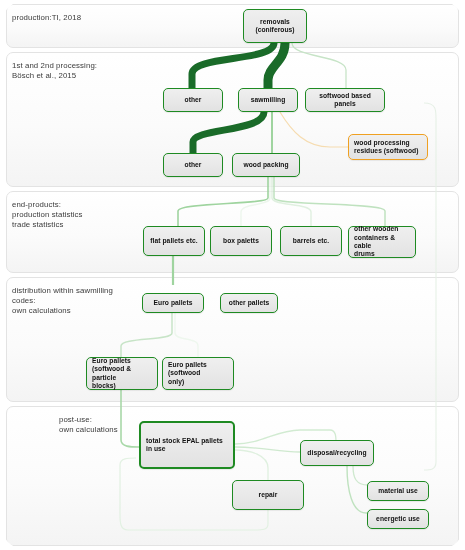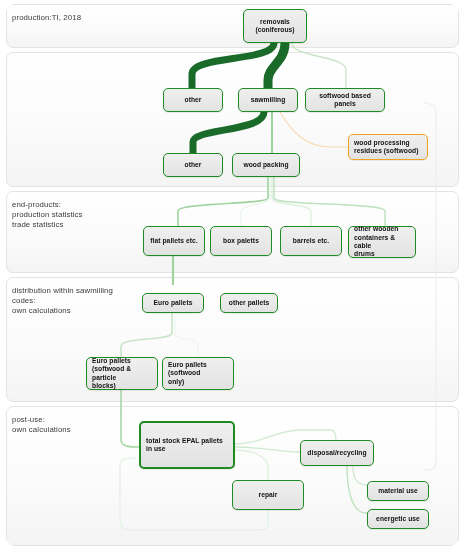--- a/index.html
+++ b/index.html
@@ -112,27 +112,29 @@
       <path d="M268,510 L268,524 C268,530 262,530 255,530 L128,530 C120,530 120,522 120,514 L120,465 C120,458 128,458 136,458" stroke="#e2f1e2" stroke-width="1.2"></path>
 
       <path d="M353,466 C353,478 356,485 368,485 L377,485" stroke="#cfe9cf" stroke-width="1.3"></path>
 
       <path d="M347,466 C347,490 352,513 366,513 L377,513" stroke="#bfe2bf" stroke-width="1.4"></path>
 
     </g>
   </svg>
 
   <div class="panel-label" style="top:13px;">production:TI, 2018</div>
+  <div class="panel-label" style="top: 61px; white-space: pre-line;">1st and 2nd processing:
+Bösch et al., 2015</div>
   <div class="panel-label" style="top: 200px; white-space: pre-line;">end-products:
 production statistics
 trade statistics</div>
   <div class="panel-label" style="top: 286px; white-space: pre-line;">distribution within sawmilling
 codes:
 own calculations</div>
-  <div class="panel-label" style="top: 415px; white-space: pre-line;">post-use:
+  <div class="panel-label" style="top: 415px; white-space: pre-line; margin-left: 47px;">post-use:
 own calculations</div>
 
   <div class="node center" style="left: 243px; top: 9px; width: 64px; height: 34px; white-space: pre-line;">removals
 (coniferous)</div>
 
   <div class="node center" style="left:163px;top:88px;width:60px;height:24px;">other</div>
 
   <div class="node center" style="left:238px;top:88px;width:60px;height:24px;">sawmilling</div>
 
   <div class="node center" style="left:305px;top:88px;width:80px;height:24px;">softwood based panels</div>

